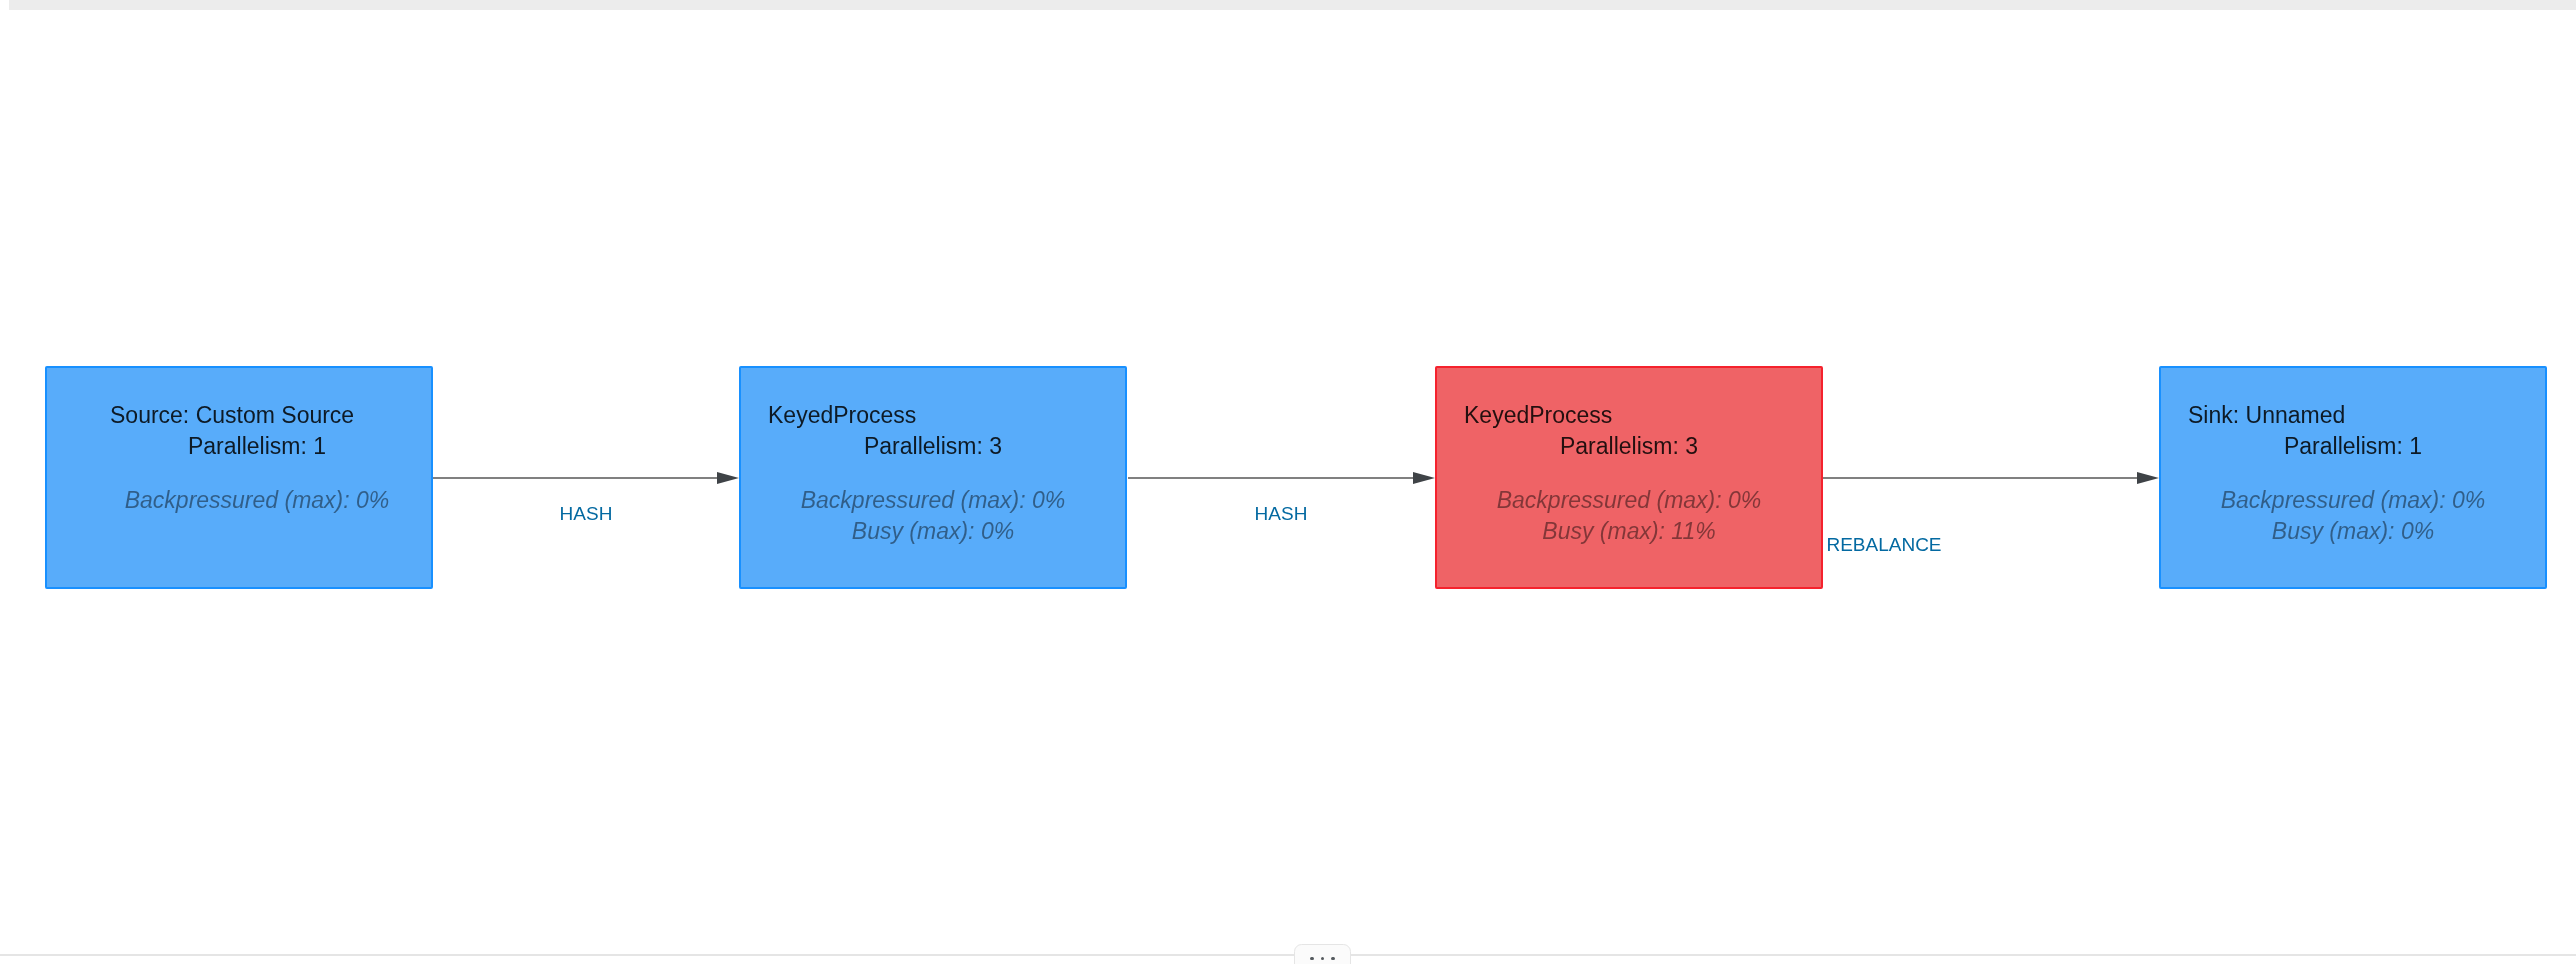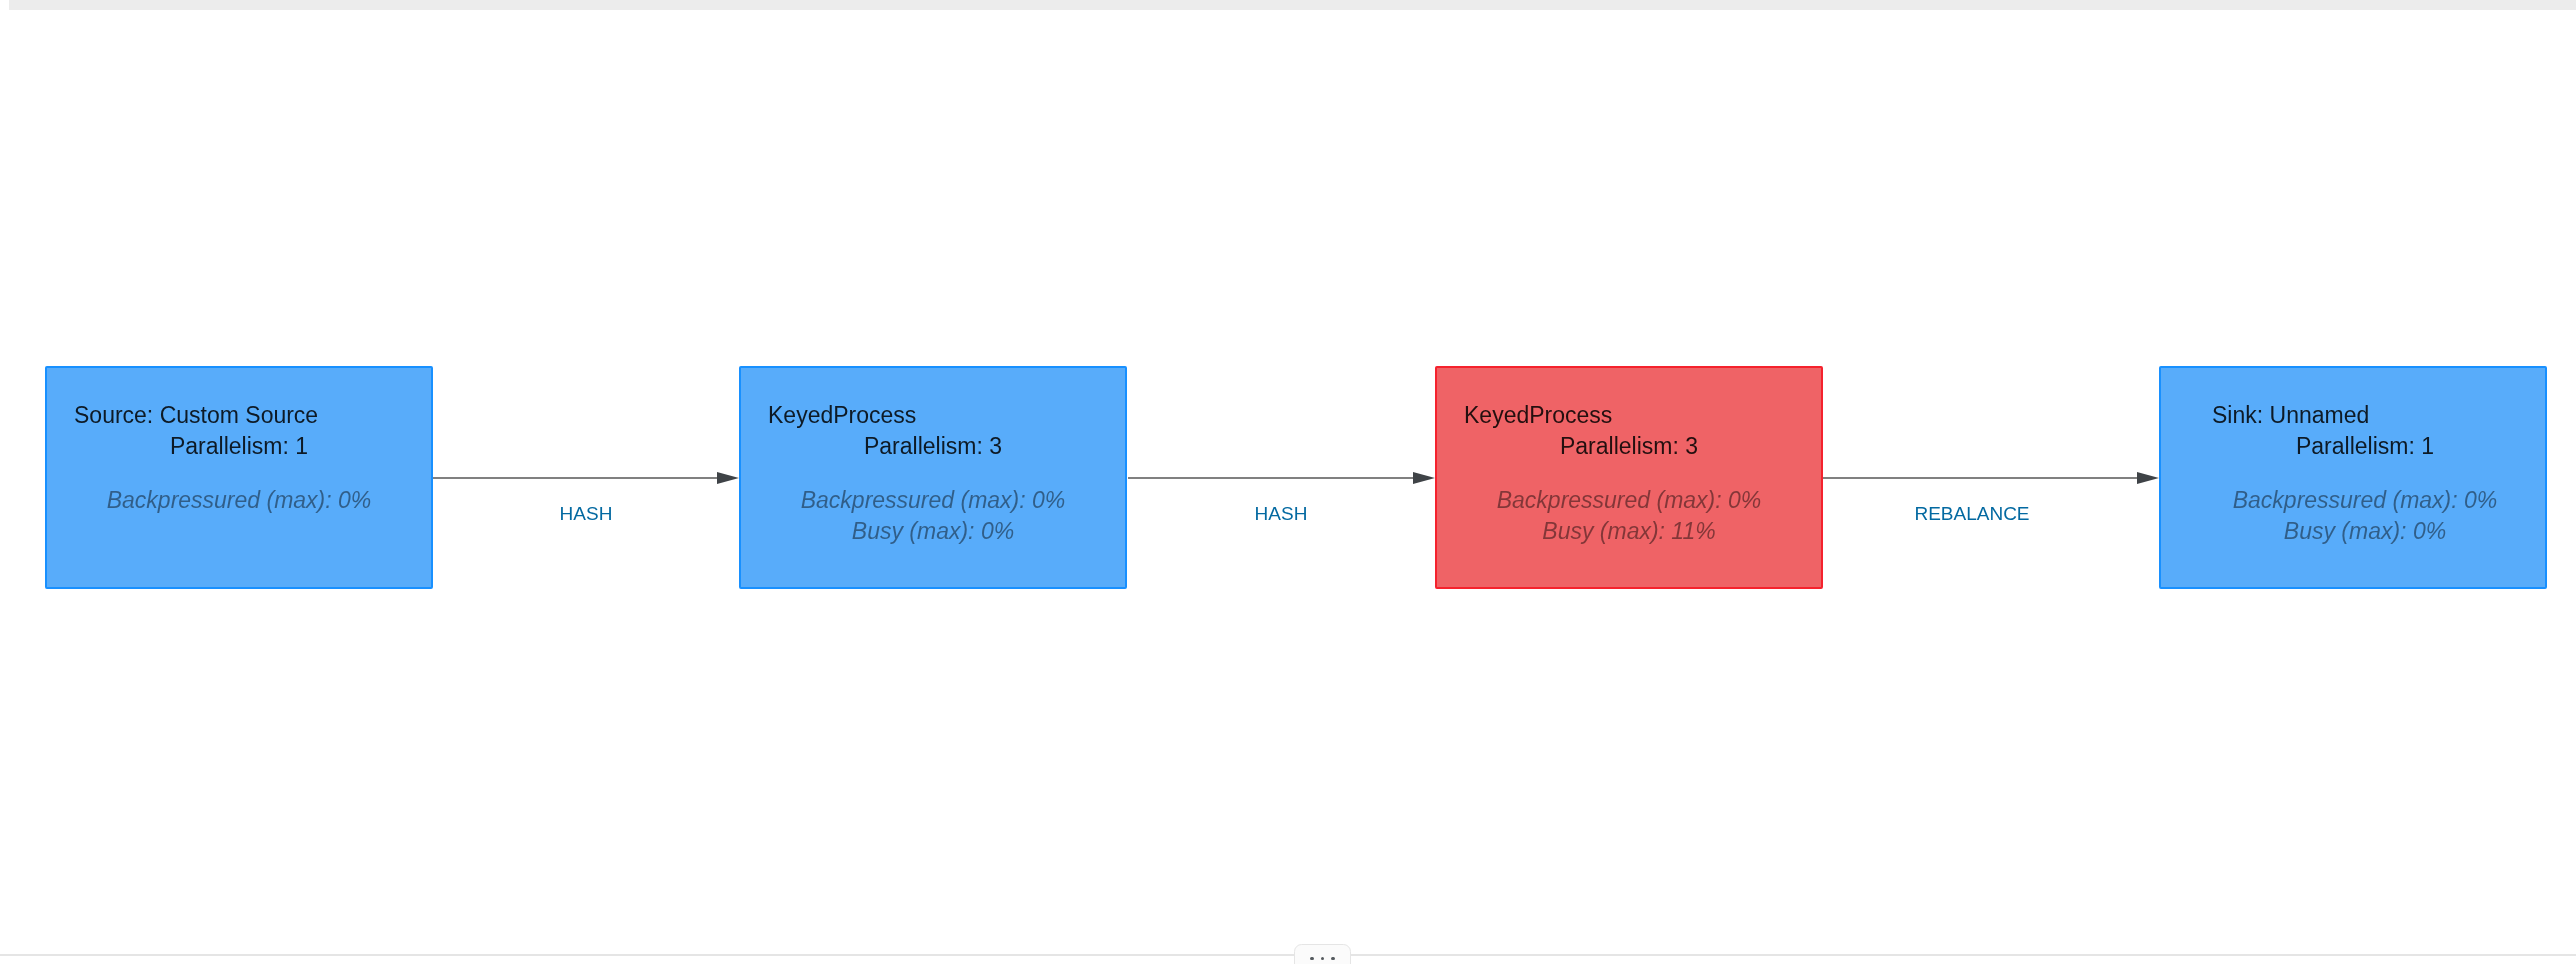--- a/index.html
+++ b/index.html
@@ -13,21 +13,21 @@
   .canvas{position:absolute;inset:0;}
 
   
   .graph-node{
     position:absolute;top:366px;width:388px;height:223px;
     box-sizing:border-box;border:2.9px solid;border-radius:1.9px;
     font-size:23px;line-height:31px;text-align:center;
   }
   .node--normal{background:#58ACFA;border-color:#1890FF;}
   .node--busy{background:#EF6366;border-color:#F5222D;}
-  .n1{left:45px;}
+  .n1{left:45px;padding-left:36px;}
   .n2{left:739px;}
   .n3{left:1435px;}
   .n4{left:2159px;}
   .node-title{
     text-align:left;padding:0 27px;margin-top:32px;
     color:rgba(0,0,0,0.85);font-weight:400;
   }
   .node-parallelism{font-weight:400;color:rgba(0,0,0,0.85);}
   .node-metrics{margin-top:23px;color:rgba(0,0,0,0.45);font-style:italic;}
 
@@ -43,21 +43,21 @@
   }
   .a1{left:717px;}
   .a2{left:1413px;}
   .a3{left:2137px;}
   .edge-label{
     position:absolute;top:503px;transform:translateX(-50%);
     font-size:19px;color:#0369a1;white-space:nowrap;
   }
   .l1{left:586px;}
   .l2{left:1281px;}
-  .l3{left:1972px;}
+  .l3{left:1884px;margin-top:31px;}
 
   
   .drawer-divider{position:absolute;top:954px;left:0;right:0;height:1.9px;background:#E5E5E5;}
   .drawer-handle{
     position:absolute;top:944px;left:1294px;width:57px;height:29px;
     box-sizing:border-box;background:#FBFBFB;border:1.9px solid #E5E5E5;border-radius:7.6px;
     display:flex;align-items:center;justify-content:center;gap:6.7px;z-index:2;cursor:row-resize;
   }
   .drawer-handle .dot{width:3.8px;height:3.8px;border-radius:50%;background:#555a5e;}
   .ellipsis-icon{display:flex;gap:6.7px;align-items:center;}
@@ -102,21 +102,21 @@
       <div class="node-metrics">
         <div>Backpressured (max): 0%</div>
         <div>Busy (max): 11%</div>
       </div>
     </div>
 
     <div class="edge-line e3"></div>
     <div class="edge-arrow a3"></div>
     <div class="edge-label l3">REBALANCE</div>
 
-    <div class="graph-node node--normal n4" style="background-color: rgb(88, 172, 250); border-color: rgb(24, 144, 255); padding-left: 24px;">
+    <div class="graph-node node--normal n4" style="background-color: rgb(88, 172, 250); border-color: rgb(24, 144, 255);">
       <div class="node-title">Sink: Unnamed</div>
       <div class="node-parallelism">Parallelism: 1</div>
       <div class="node-metrics">
         <div>Backpressured (max): 0%</div>
         <div>Busy (max): 0%</div>
       </div>
     </div>
 
   </div>
 

